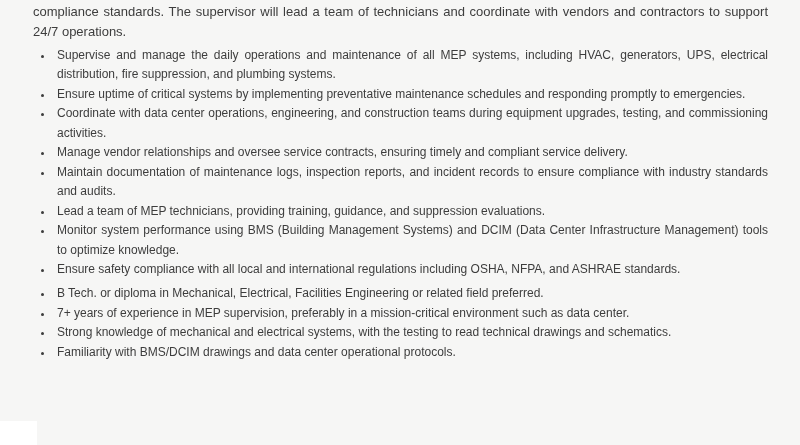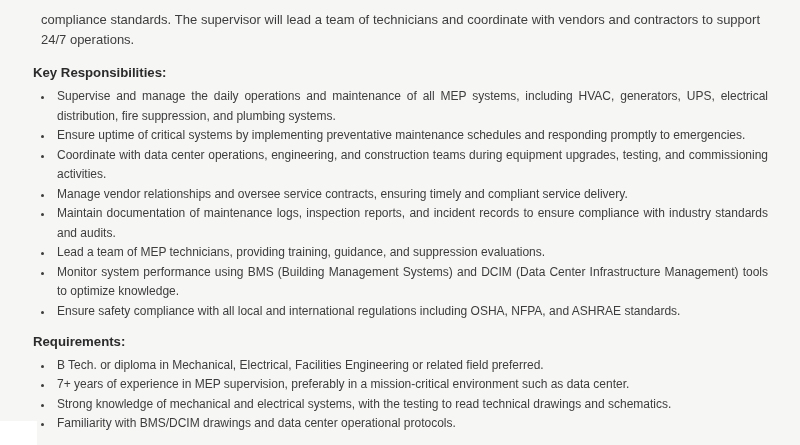--- a/index.html
+++ b/index.html
@@ -14,21 +14,21 @@
     color: var(--text, #3d3d3d);
     font-family: "Liberation Sans", sans-serif;
     position: relative;
   }
   .page {
     padding: 2px 32px 0 33px;
     box-sizing: border-box;
     width: 800px;
   }
   .para {
-    margin: 8px;
+    margin: 0;
     font-size: 13px;
     line-height: 19.5px;
     text-align: justify;
   }
   .section-heading {
     margin: 14px 0 0 0;
     font-size: 13.2px;
     line-height: 19.5px;
     font-weight: 700;
     color: var(--heading, #2b2b2b);
@@ -61,34 +61,32 @@
     background: #ffffff;
   }
 </style>
 </head>
 <body>
 
 <div class="page">
 
   <p class="para">compliance standards. The supervisor will lead a team of technicians and coordinate with vendors and contractors to support 24/7 operations.</p>
 
-  <h3 class="section-heading">Key Responsibilities:</h3>
 
   <ul class="bullet-list">
     <li>Supervise and manage the daily operations and maintenance of all MEP systems, including HVAC, generators, UPS, electrical distribution, fire suppression, and plumbing systems.</li>
     <li>Ensure uptime of critical systems by implementing preventative maintenance schedules and responding promptly to emergencies.</li>
     <li>Coordinate with data center operations, engineering, and construction teams during equipment upgrades, testing, and commissioning activities.</li>
     <li>Manage vendor relationships and oversee service contracts, ensuring timely and compliant service delivery.</li>
     <li>Maintain documentation of maintenance logs, inspection reports, and incident records to ensure compliance with industry standards and audits.</li>
     <li>Lead a team of MEP technicians, providing training, guidance, and suppression evaluations.</li>
     <li>Monitor system performance using BMS (Building Management Systems) and DCIM (Data Center Infrastructure Management) tools to optimize knowledge.</li>
     <li>Ensure safety compliance with all local and international regulations including OSHA, NFPA, and ASHRAE standards.</li>
   </ul>
 
-  <h3 class="section-heading req">Requirements:</h3>
 
   <ul class="bullet-list">
     <li>B Tech. or diploma in Mechanical, Electrical, Facilities Engineering or related field preferred.</li>
     <li>7+ years of experience in MEP supervision, preferably in a mission-critical environment such as data center.</li>
     <li>Strong knowledge of mechanical and electrical systems, with the testing to read technical drawings and schematics.</li>
     <li>Familiarity with BMS/DCIM drawings and data center operational protocols.</li>
 
   </ul>
 
 </div>

